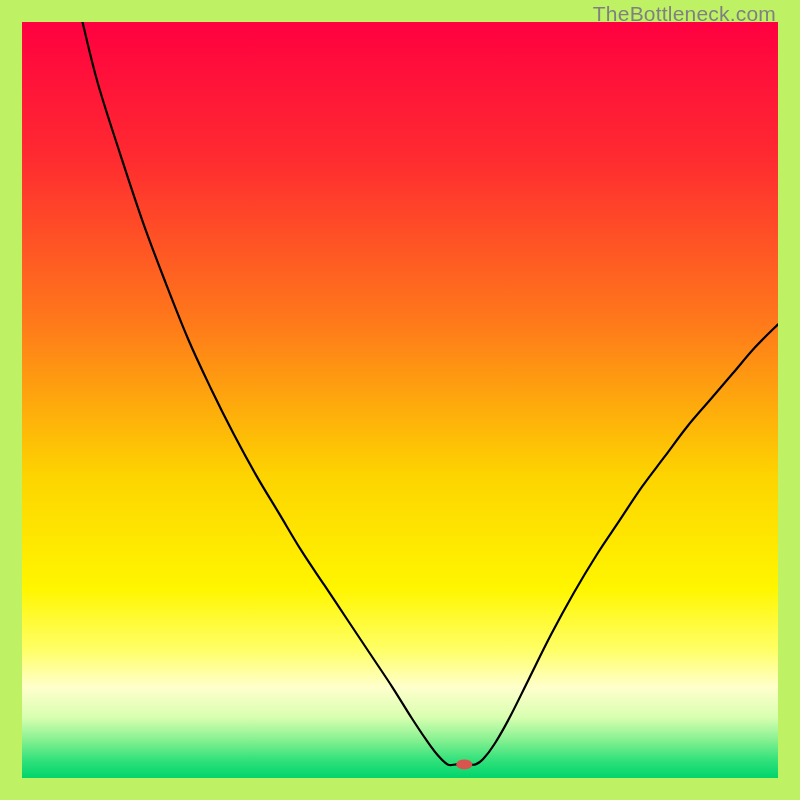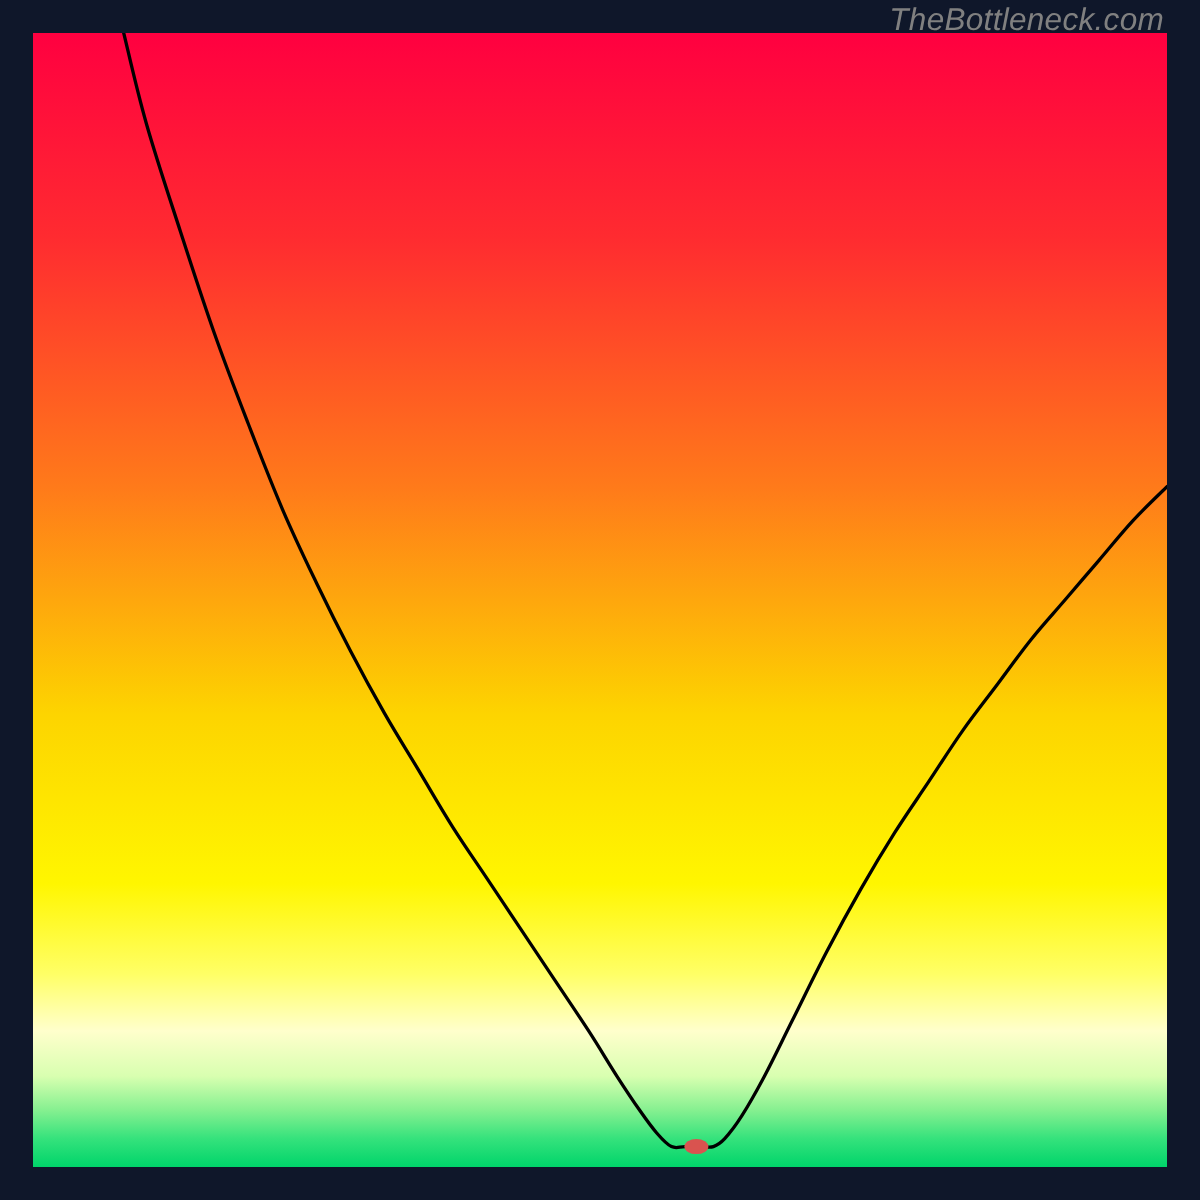--- a/index.html
+++ b/index.html
@@ -1,22 +1,21 @@
 <!DOCTYPE html>
 <html><head>
 <meta charset="utf-8">
 <style>
   * { margin: 0; padding: 0; box-sizing: border-box; }
   body { width: 800px; height: 800px; overflow: hidden; background: #000; font-family: Arial, sans-serif; }
   .frame {
     position: relative;
     width: 800px;
     height: 800px;
-    background: #0f172a;
-    font-style: italic;
+    background: #bef264;
   }
   .plot {
     position: absolute;
     left: 22px;
     top: 22px;
     width: 756px;
     height: 756px;
   }
   .watermark {
     position: absolute;

